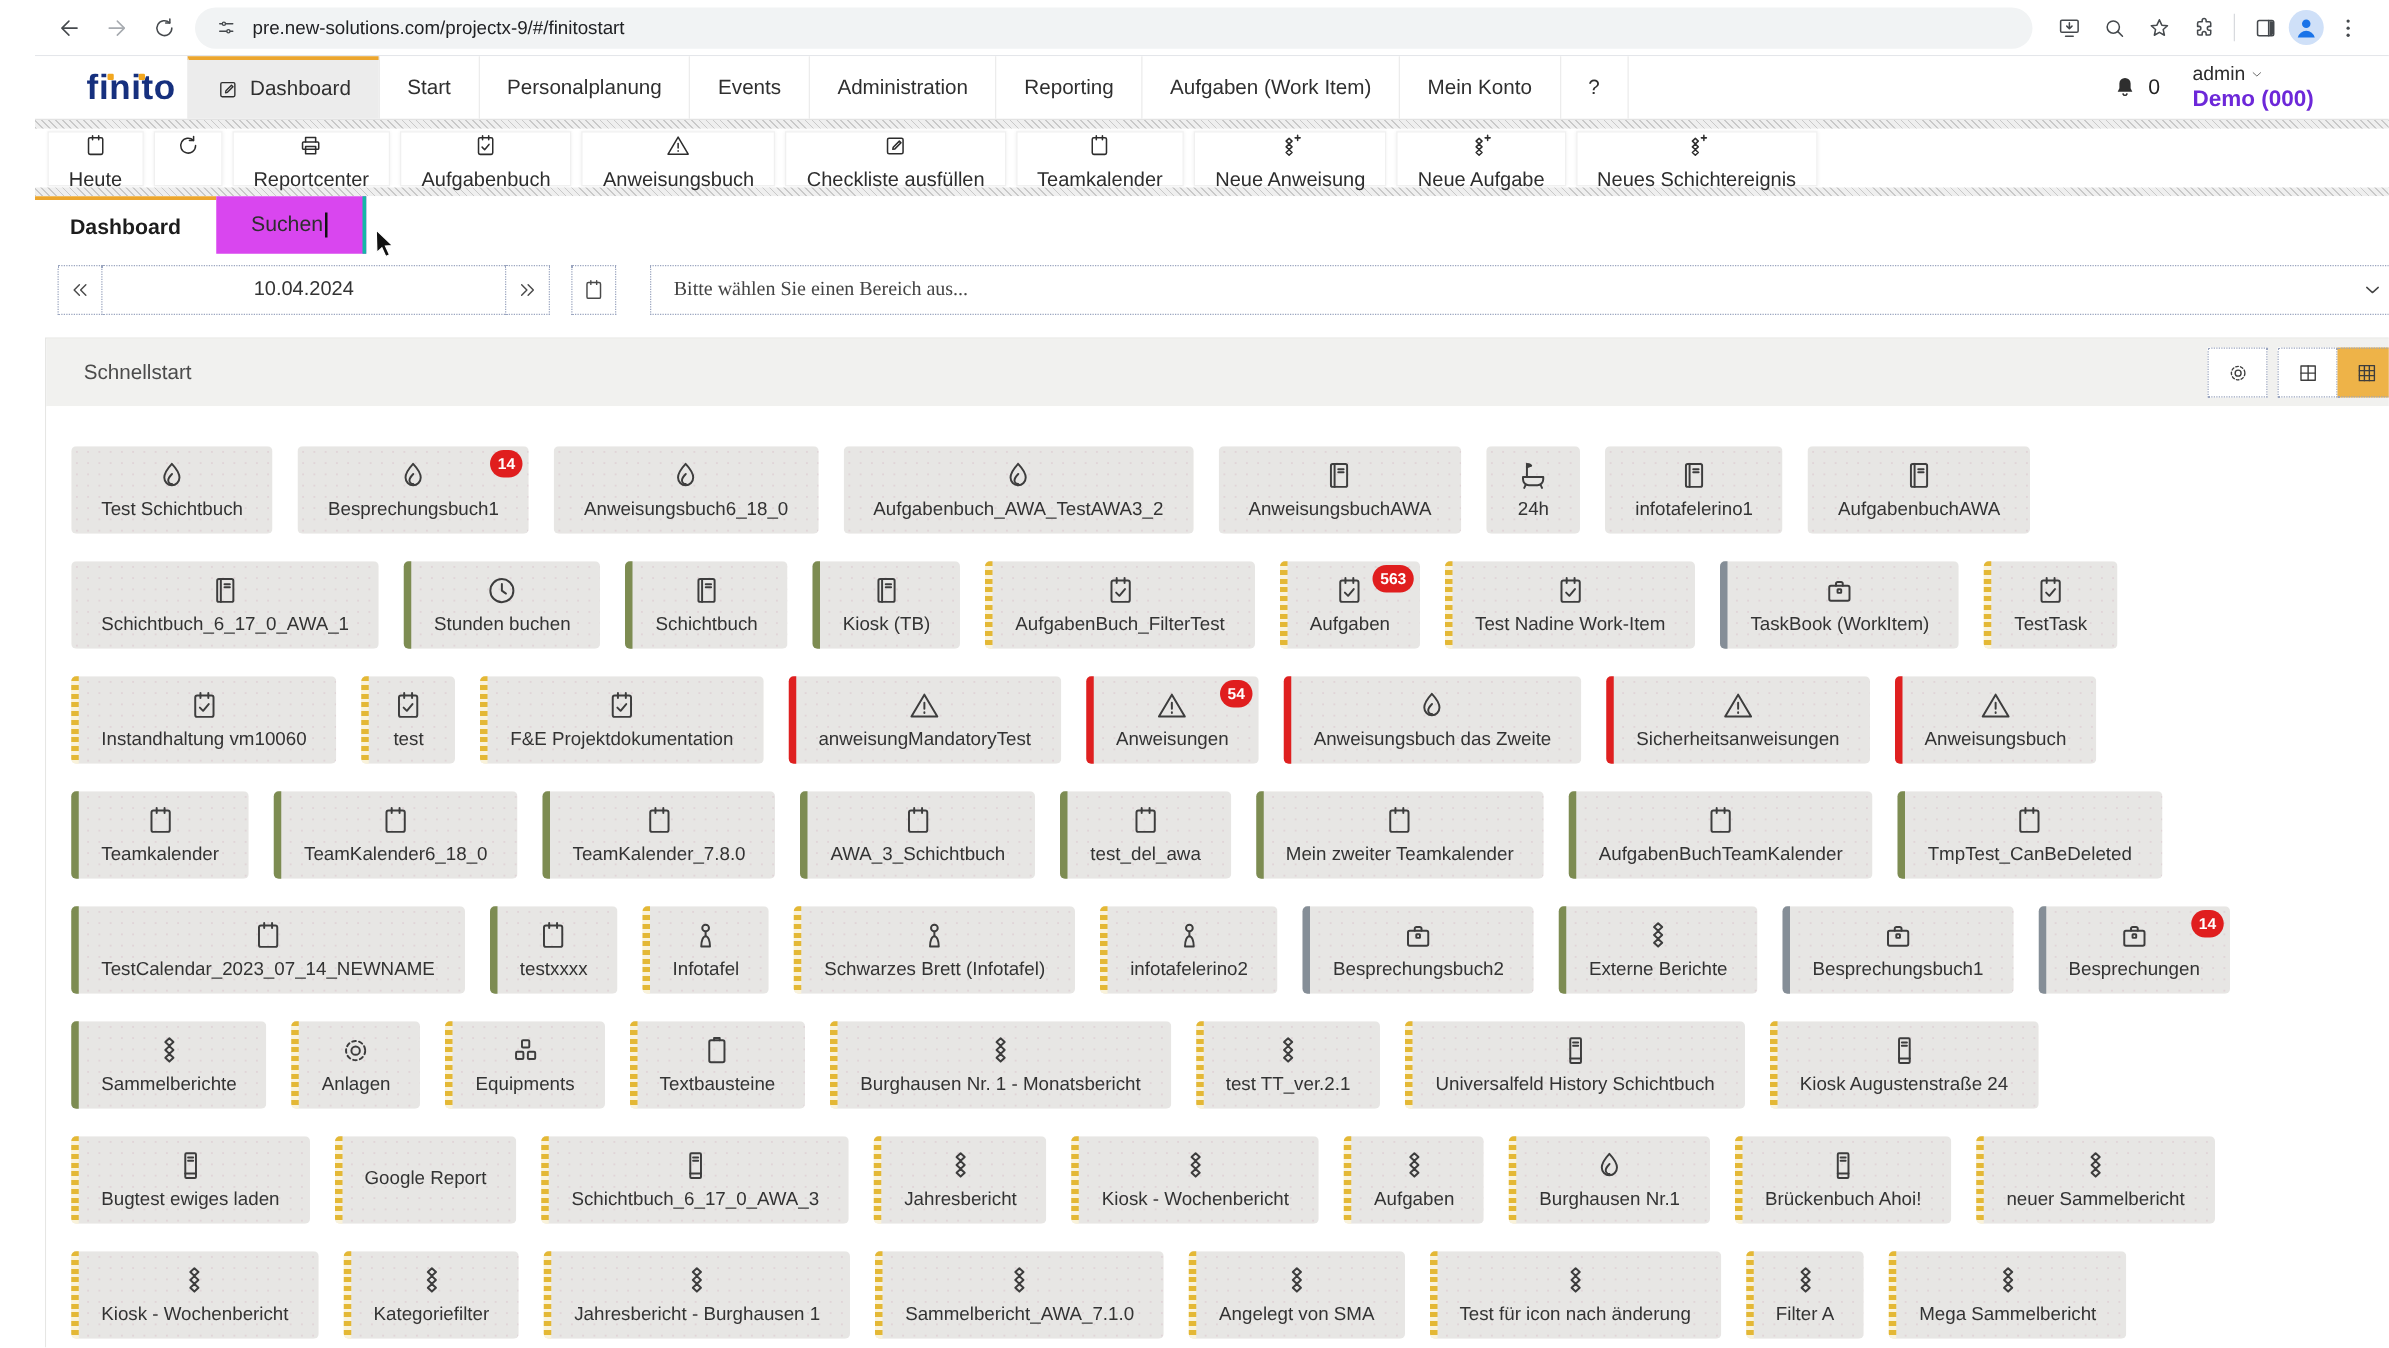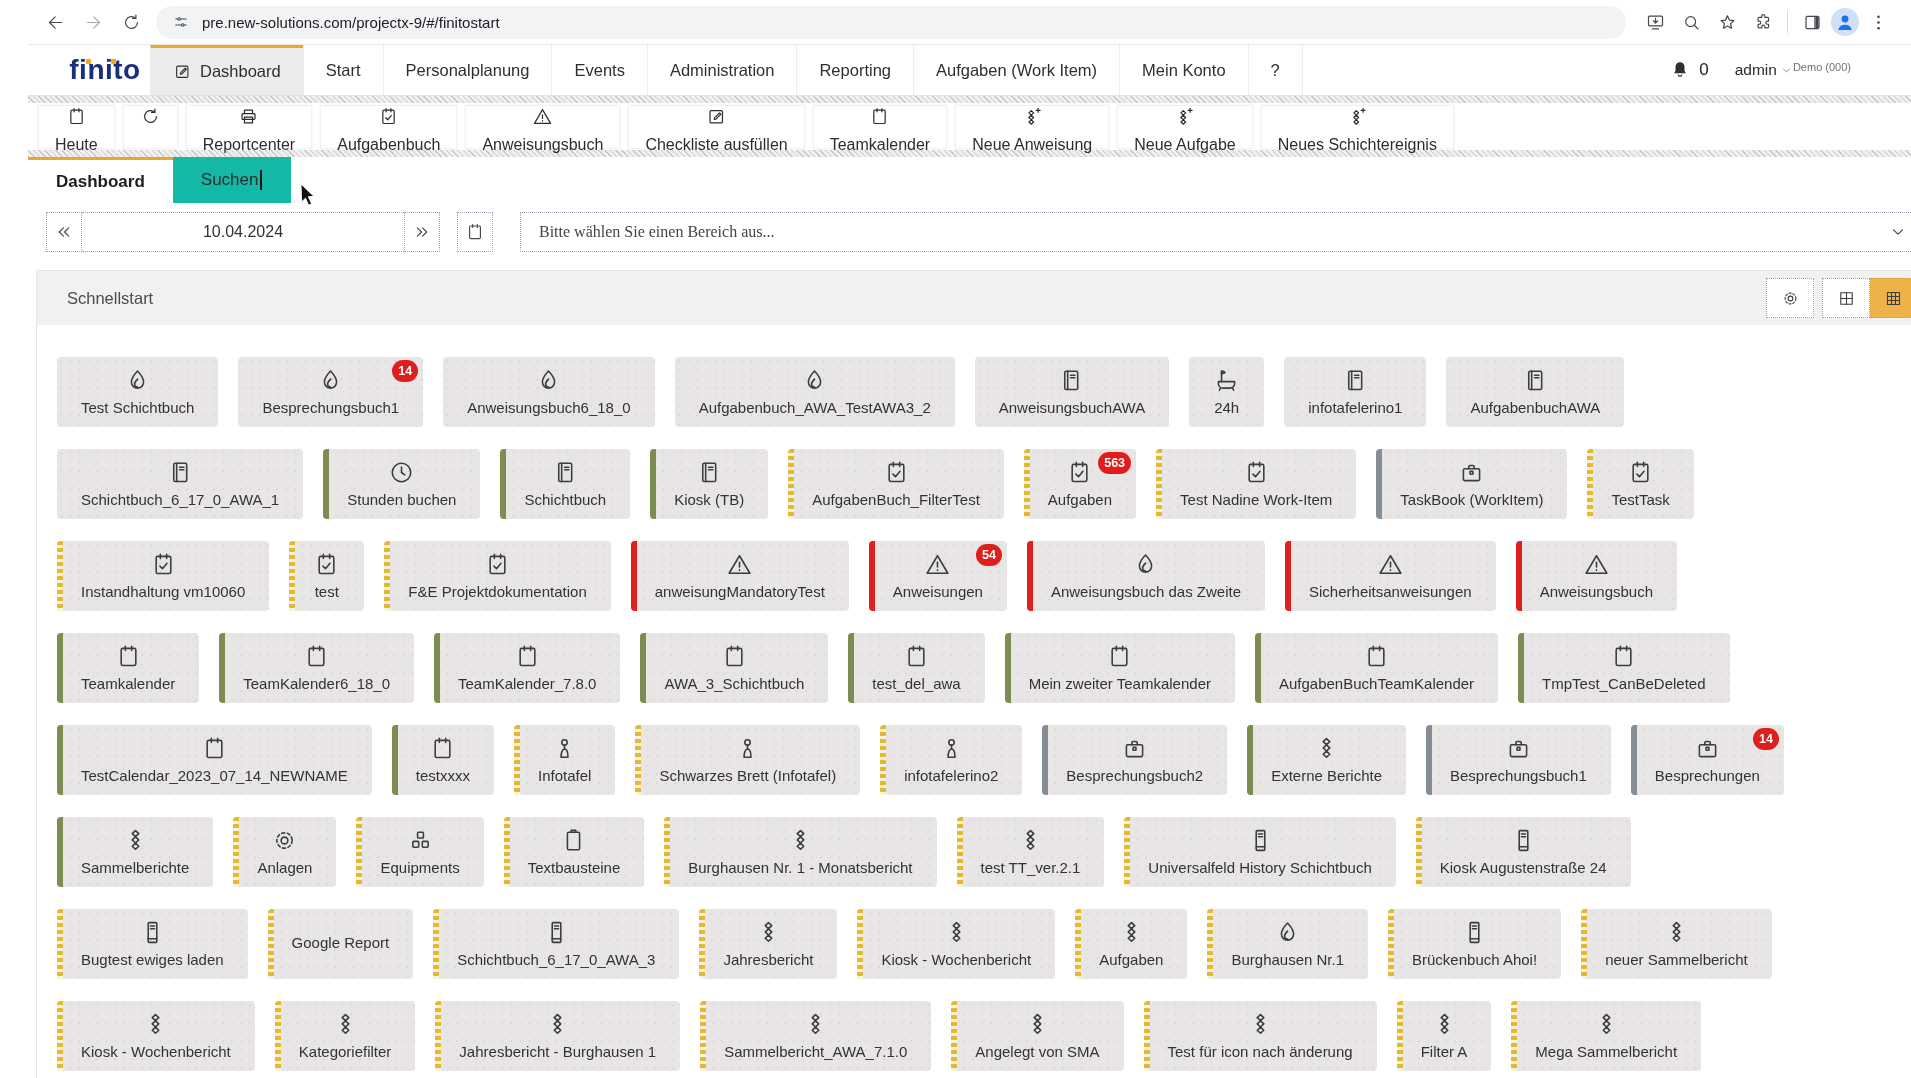--- a/index.html
+++ b/index.html
@@ -19,35 +19,35 @@
   
   .appnav{height:50px;background:#fff;display:flex;align-items:stretch;border-bottom:1px solid #e2e2e2;position:relative;padding-left:32px;}
   .brand{width:90px;display:flex;align-items:center;justify-content:center;font-size:28px;font-weight:bold;color:#16307e;letter-spacing:.5px;position:relative;}
   .brand .idot{position:absolute;width:5px;height:5px;border-radius:1px;background:#f2a71f;top:14px;}
   .navitems{display:flex;align-items:stretch;}
   .nav-item{display:flex;align-items:center;gap:8px;padding:0 22px;font-size:16.5px;color:#2f2f2f;border-left:1px solid #ececec;cursor:pointer;white-space:nowrap;}
   .nav-item:last-child{border-right:1px solid #ececec;}
   .nav-item.active{background:#ececec;border-top:3px solid #eca62e;padding-top:0;}
   .nav-right{margin-left:auto;display:flex;align-items:center;gap:26px;padding-right:88px;}
   .bell-wrap{display:flex;align-items:center;gap:8px;font-size:17px;color:#222;}
-  .user-block{display:flex;flex-direction:row;line-height:1.15;}
+  .user-block{display:flex;flex-direction:column;line-height:1.15;}
   .user-name{font-size:15.5px;color:#2c2c2c;display:flex;align-items:center;gap:3px;}
-  .user-tenant{font-size:11px;color:#737373;}
+  .user-tenant{font-size:18px;color:#6d28d9;font-weight:bold;}
 
   
   .hatch{height:7px;background:repeating-linear-gradient(45deg,#c9c9c9 0 1px,#efefef 1px 4px);}
   .toolbar{height:47px;background:#fff;display:flex;align-items:center;gap:8px;padding:0 0 0 10px;}
   .tbtn{display:flex;align-items:center;gap:9px;height:44px;background:#fff;border:1px solid #f0f0f0;box-shadow:0 0 3px rgba(0,0,0,.06);padding:0 16px;font-size:16px;color:#2d2d2d;cursor:pointer;white-space:nowrap;box-sizing:border-box;flex-direction:column;}
   .tbtn .ticon{display:flex;}
 
   
   .tabrow{height:46px;display:flex;align-items:stretch;background:#fff;}
   .tab{display:flex;align-items:center;padding:0 28px;font-size:17px;cursor:pointer;}
   .tab.active{font-weight:bold;color:#1d1d1d;border-top:3px solid #eca62e;background:#fff;}
-  .tab.inactive{background:#14b8a6;border-right:1px solid #14b8a6;color:#2e2e2e;justify-content:flex-end;}
+  .tab.inactive{background:#d946ef;border-right:3px solid #14b8a6;color:#2e2e2e;justify-content:flex-end;}
   .caret{display:inline-block;width:1.5px;height:20px;background:#111;margin-left:2px;}
 
   
   .datebar{display:flex;align-items:flex-start;margin:9px 0 0 18px;height:40px;}
   .dbtn{width:36px;height:40px;border:1px dotted #9aa5bf;background:#fff;display:flex;align-items:center;justify-content:center;color:#4a4a4a;cursor:pointer;box-sizing:border-box;}
   .dfield{width:322px;height:40px;border:1px dotted #9aa5bf;border-left:none;border-right:none;display:flex;align-items:center;justify-content:center;font-size:16px;color:#333;box-sizing:border-box;}
   .dcal{margin-left:17px;}
   .area-select{margin-left:27px;width:1403px;height:40px;border:1px dotted #9aa5bf;display:flex;align-items:center;padding:0 14px 0 18px;font-size:16px;color:#444;box-sizing:border-box;cursor:pointer;}
   .area-select .ph{flex:1;font-family:Liberation Serif, serif;}
 

